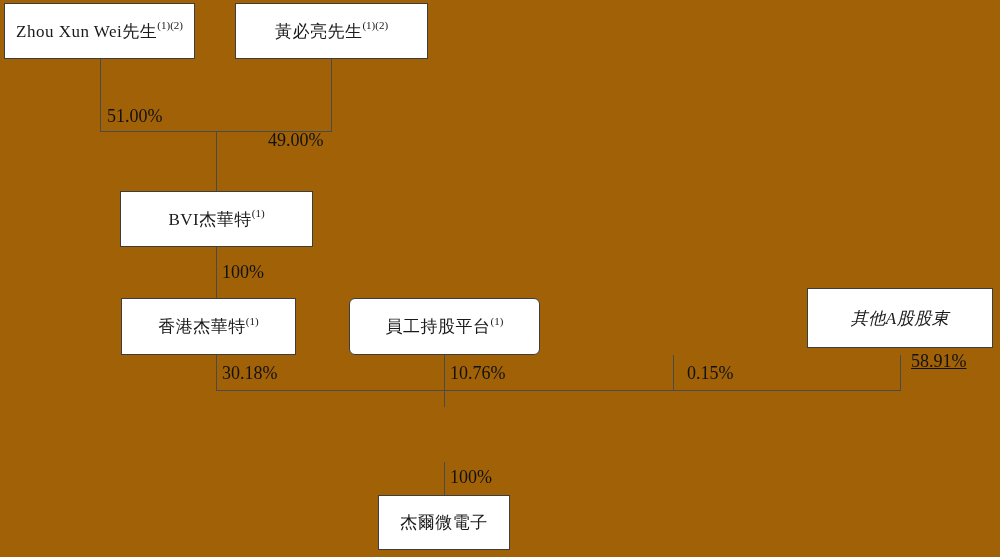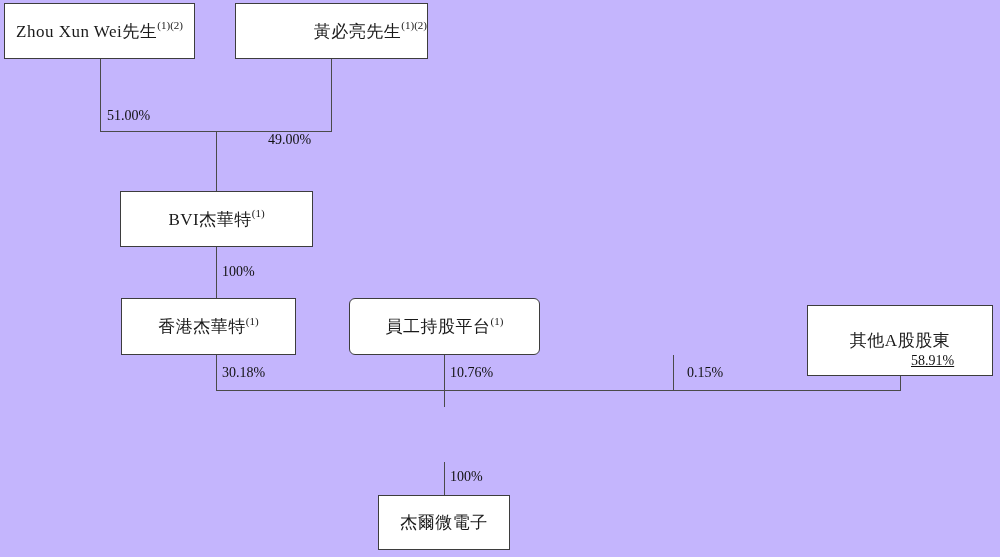--- a/index.html
+++ b/index.html
@@ -5,21 +5,21 @@
   html, body {
     margin: 0;
     padding: 0;
     background: #ffffff;
     font-family: "Liberation Serif", "DejaVu Serif", serif;
   }
   .canvas {
     position: relative;
     width: 1000px;
     height: 557px;
-    background: #c4b5fd;
+    background: #a16207;
     overflow: hidden;
     color: #1a1a1a;
   }
   .node {
     position: absolute;
     box-sizing: border-box;
     border: 1px solid #3d3d3d;
     background: #ffffff;
     display: flex;
     align-items: center;
@@ -36,21 +36,21 @@
     line-height: 0;
   }
   .line {
     position: absolute;
     background: #4a4a4a;
   }
   .line.h { height: 1px; }
   .line.v { width: 1px; }
   .pct {
     position: absolute;
-    font-size: 14px;
+    font-size: 18px;
     line-height: 20px;
     color: #111111;
     white-space: nowrap;
   }
 </style>
 </head>
 <body>
 
 <div class="canvas">
 
@@ -63,37 +63,37 @@
   <div class="line v" style="left:444px; top:355px; height:52px;"></div>
   <div class="line v" style="left:673px; top:355px; height:35px;"></div>
   <div class="line v" style="left:900px; top:355px; height:35px;"></div>
   <div class="line h" style="left:216px; top:390px; width:685px;"></div>
   <div class="line v" style="left:444px; top:462px; height:33px;"></div>
 
   <div class="node" style="left:4px;   top:3px;   width:191px; height:56px;">
     <span>Zhou Xun Wei先生</span>
       <span class="sup">(1)(2)</span>
   </div>
-  <div class="node" style="left:235px; top:3px;   width:193px; height:56px;justify-content:flex-end;">
+  <div class="node" style="left:235px; top:3px;   width:193px; height:56px;">
     <span>黃必亮先生</span>
       <span class="sup">(1)(2)</span>
   </div>
   <div class="node" style="left:120px; top:191px; width:193px; height:56px;">
     <span>BVI杰華特</span>
       <span class="sup">(1)</span>
   </div>
   <div class="node" style="left:121px; top:298px; width:175px; height:57px;">
     <span>香港杰華特</span>
       <span class="sup">(1)</span>
   </div>
   <div class="node" style="left:349px; top:298px; width:191px; height:57px;border-radius:6px;">
     <span>員工持股平台</span>
       <span class="sup">(1)</span>
   </div>
-  <div class="node" style="left:807px; top:305px; width:186px; height:71px;">
+  <div class="node" style="left:807px; top:288px; width:186px; height:60px;font-style:italic;">
     <span>其他A股股東</span>
       <span class="sup"></span>
   </div>
   <div class="node" style="left:378px; top:495px; width:132px; height:55px;">
     <span>杰爾微電子</span>
       <span class="sup"></span>
   </div>
 
   <div class="pct" style="left:107px; top:106px;">51.00%</div>
   <div class="pct" style="left:268px; top:106px;margin-top:24px;">49.00%</div>

